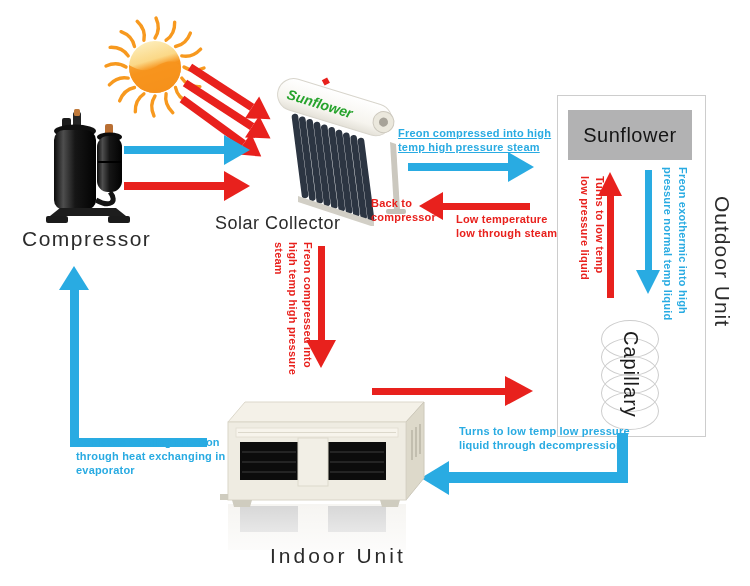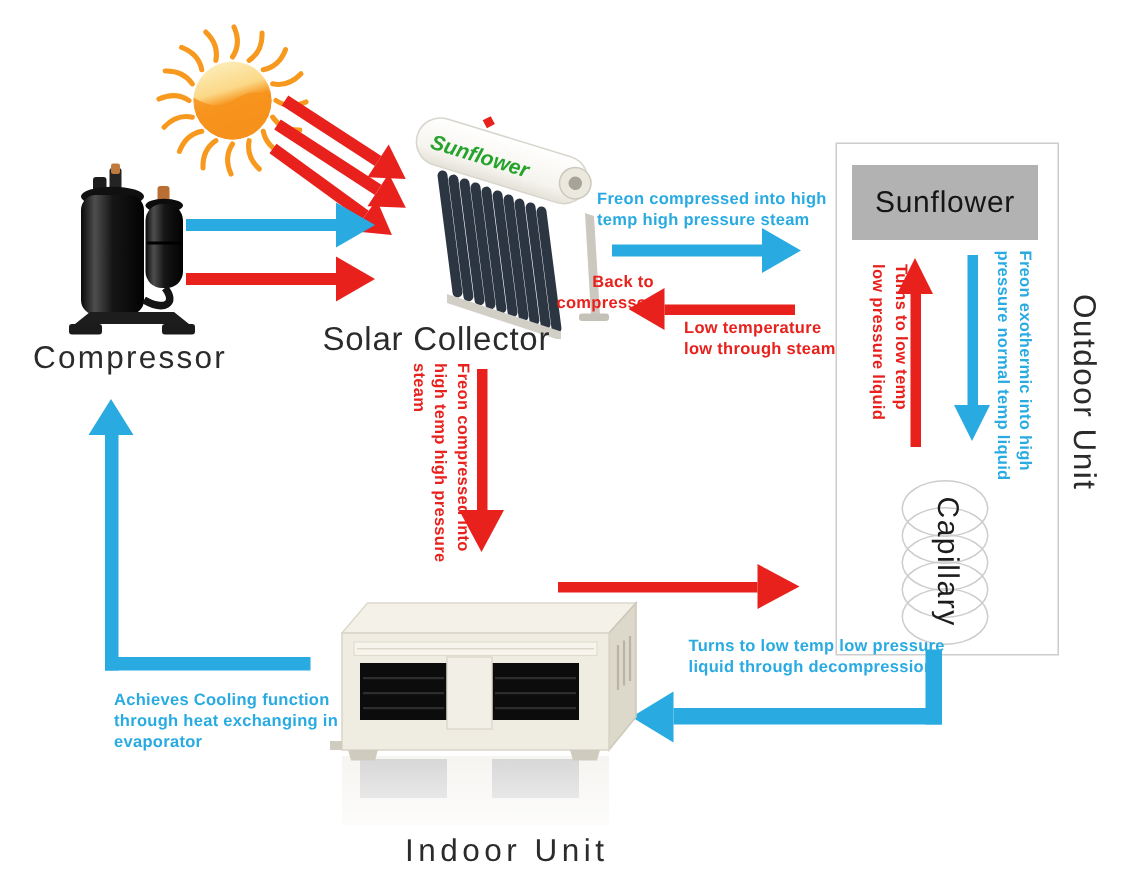--- a/index.html
+++ b/index.html
@@ -151,34 +151,34 @@
     <polygon points="36,138 112,163 112,169 36,144" fill="#d2cfc6"></polygon>
 
     <g transform="rotate(17 23 34)">
       <rect x="16" y="18" width="118" height="32" rx="16" fill="url(#tankG)" stroke="#d8d5cc" stroke-width="1"></rect>
       <circle cx="126" cy="34" r="10.5" fill="#ebe8dd" stroke="#cdc9be"></circle>
       <circle cx="126" cy="34" r="4.5" fill="#a7a399"></circle>
       <rect x="56" y="9" width="6" height="6" fill="#e8211d" transform="rotate(45 59 12)"></rect>
       <text x="26" y="40" font-size="14" font-style="italic" font-weight="bold" fill="#26a32c">Sunflower</text>
     </g>
   </svg>
-  <div class="biglabel" style="left:215px;top:213px;font-size:22px;letter-spacing:.5px;">Solar Collector</div>
-
-  <div class="ann blue" style="left:398px;top:126px;">Freon compressed into high
+  <div class="biglabel" style="left:215px;top:213px;font-size:18px;letter-spacing:.5px;">Solar Collector</div>
+
+  <div class="ann blue" style="left:398px;top:126px;text-decoration:underline;">Freon compressed into high
 temp high pressure steam</div>
   <div class="arr" style="left:408px;top:152px;width:126px;height:30px;">
     <div class="shaft b" style="left:0;top:11px;height:8px;right:26px;"></div>
     <div class="head" style="right:0;top:0;border-left:26px solid #29abe2;border-top:15px solid transparent;border-bottom:15px solid transparent;"></div>
   </div>
 
   <div class="arr" style="left:419px;top:192px;width:111px;height:28px;">
     <div class="shaft r" style="left:24px;top:10.5px;height:7px;right:0;"></div>
     <div class="head" style="left:0;top:0;border-right:24px solid #e8211d;border-top:14px solid transparent;border-bottom:14px solid transparent;"></div>
   </div>
-  <div class="ann red" style="left:371px;top:181px;text-align:right;">Back to
+  <div class="ann red" style="left:371px;top:196px;">Back to
 compressor</div>
   <div class="ann red" style="left:456px;top:212px;">Low temperature
 low through steam</div>
 
   <div id="outdoor-box"></div>
   <div id="condenser-box">
     <span>Sunflower</span>
   </div>
 
   <div class="arr" style="left:598px;top:172px;width:24px;height:126px;">
@@ -259,24 +259,24 @@
     <line x1="120" y1="62" x2="174" y2="62" stroke="#2d2d2d" stroke-width="1.5"></line>
     <line x1="120" y1="72" x2="174" y2="72" stroke="#2d2d2d" stroke-width="1.5"></line>
     <line x1="120" y1="82" x2="174" y2="82" stroke="#2d2d2d" stroke-width="1.5"></line>
 
     <rect x="88" y="48" width="30" height="48" fill="#f2efe6" stroke="#ddd9cc" stroke-width="1"></rect>
 
     <polygon points="22,110 42,110 40,117 24,117" fill="#cfccbf"></polygon>
     <polygon points="170,110 190,110 188,117 172,117" fill="#cfccbf"></polygon>
     <rect x="10" y="104" width="8" height="6" fill="#cfccbf"></rect>
   </svg>
-  <div class="biglabel" style="left:270px;top:556px;letter-spacing:3px;">Indoor Unit</div>
+  <div class="biglabel" style="left:270px;top:544px;letter-spacing:3px;">Indoor Unit</div>
 
   <div class="arr" style="left:59px;top:266px;width:150px;height:181px;">
     <div class="head" style="left:0;top:0;border-bottom:24px solid #29abe2;border-left:15.5px solid transparent;border-right:15.5px solid transparent;"></div>
     <div class="shaft b" style="left:11px;top:22px;width:9px;bottom:0;"></div>
     <div class="shaft b" style="left:11px;bottom:0;height:9px;right:2px;"></div>
   </div>
-  <div class="ann blue" style="left:76px;top:460px;">Achieves Cooling function
+  <div class="ann blue" style="left:76px;top:435px;">Achieves Cooling function
 through heat exchanging in
 evaporator</div>
 
 </div>
 
 </body></html>

